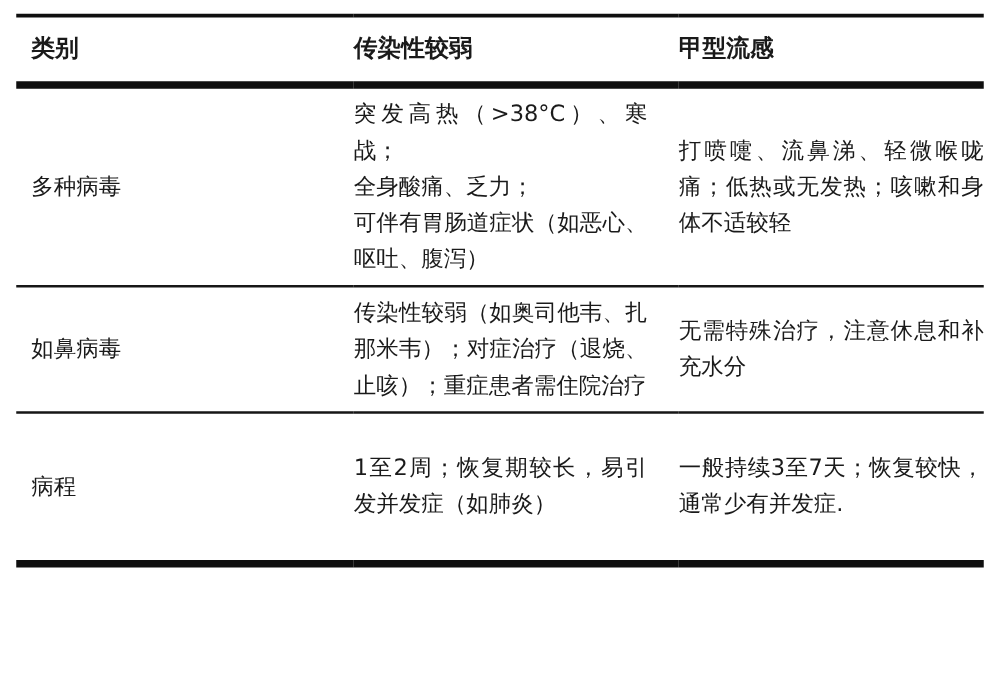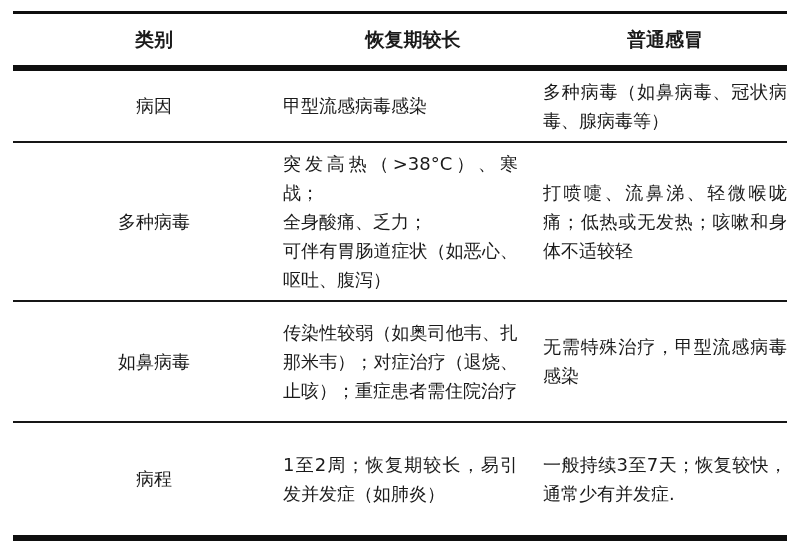--- a/index.html
+++ b/index.html
@@ -27,21 +27,21 @@
   }
   col.c1 { width: 270px; }
   col.c2 { width: 260px; }
   col.c3 { width: 244px; }
   th, td {
     vertical-align: middle;
     font-size: 18px;
     line-height: 29px;
     padding: 6px 0;
     font-weight: normal;
-    text-align: center;
+    text-align: left;
   }
   thead th {
     font-weight: bold;
     font-size: 19px;
   }
   thead tr {
     height: 55px;
     border-bottom: 6px solid #0f0f0f;
   }
   tbody tr { border-bottom: 2px solid #161616; }
@@ -66,41 +66,36 @@
 <div class="page">
   <table class="cmp">
     <colgroup>
       <col class="c1">
       <col class="c2">
       <col class="c3">
     </colgroup>
     <thead>
       <tr>
         <th>类别</th>
-        <th>恢复期较长</th>
-        <th>普通感冒</th>
+        <th>传染性较弱</th>
+        <th>甲型流感</th>
       </tr>
     </thead>
     <tbody>
-      <tr>
-        <th class="cell-label">病因</th>
-        <td class="flu">甲型流感病毒感染</td>
-        <td class="cold">多种病毒（如鼻病毒、冠状病毒、腺病毒等）</td>
-      </tr>
       <tr>
         <th class="cell-label">多种病毒</th>
         <td class="flu">突发高热（&gt;38°C）、寒战；
 全身酸痛、乏力；
 可伴有胃肠道症状（如恶心、呕吐、腹泻）</td>
         <td class="cold">打喷嚏、流鼻涕、轻微喉咙痛；低热或无发热；咳嗽和身体不适较轻</td>
       </tr>
       <tr>
         <th class="cell-label">如鼻病毒</th>
         <td class="flu">传染性较弱（如奥司他韦、扎那米韦）；对症治疗（退烧、止咳）；重症患者需住院治疗</td>
-        <td class="cold">无需特殊治疗，甲型流感病毒感染</td>
+        <td class="cold">无需特殊治疗，注意休息和补充水分</td>
       </tr>
       <tr>
         <th class="cell-label">病程</th>
         <td class="flu">1至2周；恢复期较长，易引发并发症（如肺炎）</td>
         <td class="cold">一般持续3至7天；恢复较快，通常少有并发症.</td>
       </tr>
     </tbody>
   </table>
 </div>
 

